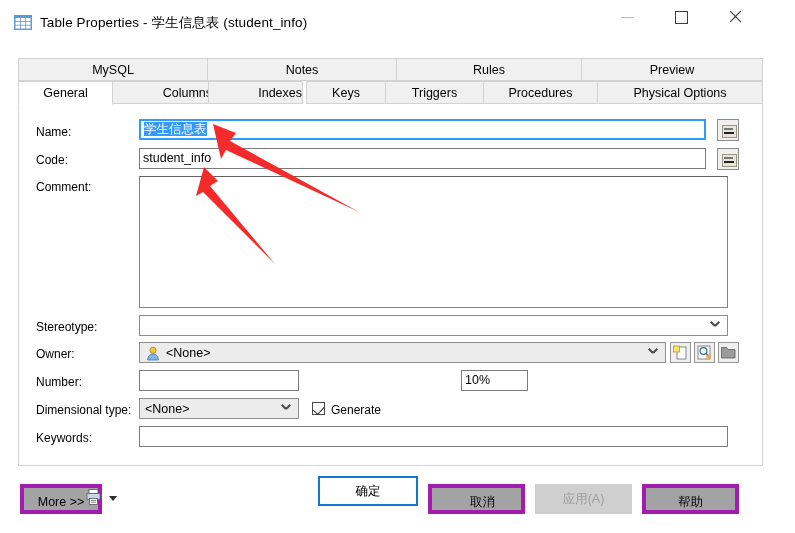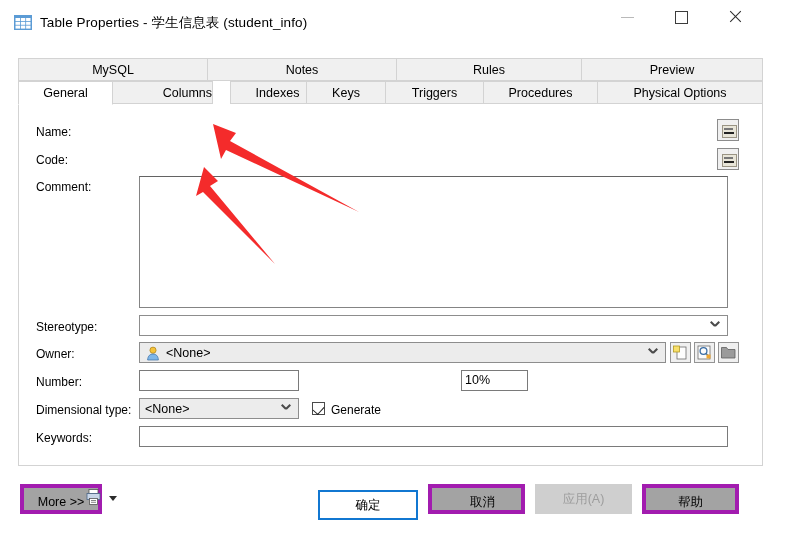--- a/index.html
+++ b/index.html
@@ -122,36 +122,40 @@
   <div class="tabstrip">
     <div class="tabrow r1">
       <div class="tab" style="left:0;width:190px;">MySQL</div>
       <div class="tab" style="left:189px;width:190px;">Notes</div>
       <div class="tab" style="left:378px;width:186px;">Rules</div>
       <div class="tab" style="left:563px;width:182px;">Preview</div>
     </div>
     <div class="tabrow r2">
       <div class="tab active" style="left:0;width:95px;">General</div>
       <div class="tab" style="left:94px;width:101px;text-align:right;">Columns</div>
-      <div class="tab" style="left:212px;width:95px;">Indexes</div>
+      <div class="tab" style="left:190px;width:95px;text-align:right;">Indexes</div>
       <div class="tab" style="left:288px;width:80px;">Keys</div>
       <div class="tab" style="left:367px;width:99px;">Triggers</div>
       <div class="tab" style="left:465px;width:115px;">Procedures</div>
       <div class="tab" style="left:579px;width:166px;">Physical Options</div>
     </div>
   </div>
 
   <div class="panel">
 
     <div class="lbl" style="left:17px;top:21px;">Name:</div>
+    <div class="tf focused" style="left:120px;top:15px;width:567px;height:21px;">
+      <span class="sel">学生信息表</span>
+    </div>
     <div class="eqbtn" style="left:698px;top:15px;">
       <div class="ic"></div>
     </div>
 
     <div class="lbl" style="left:17px;top:49px;">Code:</div>
+    <div class="tf" style="left:120px;top:44px;width:567px;height:21px;line-height:19px;">student_info</div>
     <div class="eqbtn" style="left:698px;top:44px;">
       <div class="ic"></div>
     </div>
 
     <div class="lbl" style="left:17px;top:76px;">Comment:</div>
     <div class="textarea" style="left:120px;top:72px;width:589px;height:132px;"></div>
 
     <div class="lbl" style="left:17px;top:216px;">Stereotype:</div>
     <div class="combo" style="left:120px;top:211px;width:589px;height:21px;">
       <span class="cbtext"></span>
@@ -208,21 +212,21 @@
   <div class="btn" style="left:20px;top:484px;width:82px;">More &gt;&gt;</div>
   <svg class="printicon" viewBox="0 0 15 16">
     <rect x="3" y="0.5" width="9" height="4" fill="#ffffff" stroke="#555" stroke-width="0.8"></rect>
     <rect x="1" y="4.5" width="13" height="6" fill="#c9d6e8" stroke="#4a6585" stroke-width="0.8"></rect>
     <rect x="3.5" y="9.5" width="8" height="6" fill="#ffffff" stroke="#555" stroke-width="0.8"></rect>
     <line x1="5" y1="11.5" x2="10" y2="11.5" stroke="#666" stroke-width="0.8"></line>
     <line x1="5" y1="13.3" x2="10" y2="13.3" stroke="#666" stroke-width="0.8"></line>
   </svg>
   <div class="dropcaret"></div>
 
-  <div class="btn default" style="left:318px;top:490px;width:100px;">确定</div>
+  <div class="btn default" style="left:318px;top:476px;width:100px;">确定</div>
   <div class="btn" style="left:428px;top:484px;width:97px;padding-left:12px;">取消</div>
   <div class="btn disabled" style="left:535px;top:484px;width:97px;">应用(A)</div>
   <div class="btn" style="left:642px;top:484px;width:97px;">帮助</div>
 
   <svg class="arrows" viewBox="0 0 795 533">
     <g>
       <path d="M213 124 L236 133 L230 141 L359 212 L226 150 L221 159 Z" fill="#f42b2b"></path>
     </g>
     <g>
       <path d="M204 167 L218 181 L210 186 L275 264 L203 192 L196 196 Z" fill="#f42b2b"></path>

